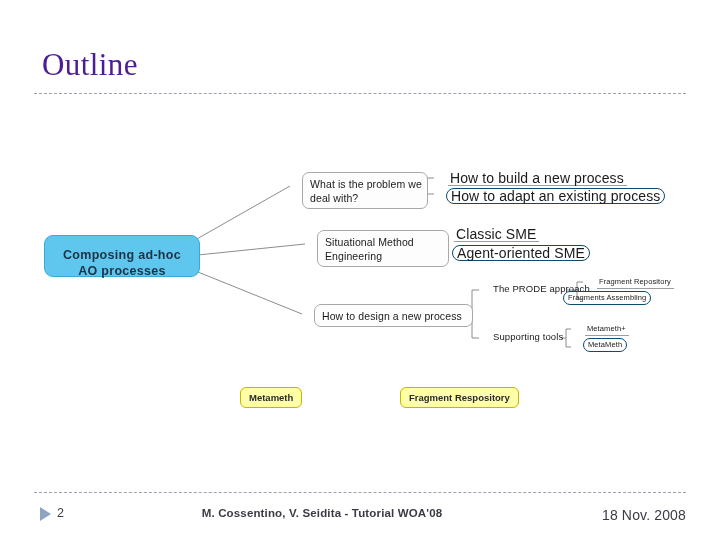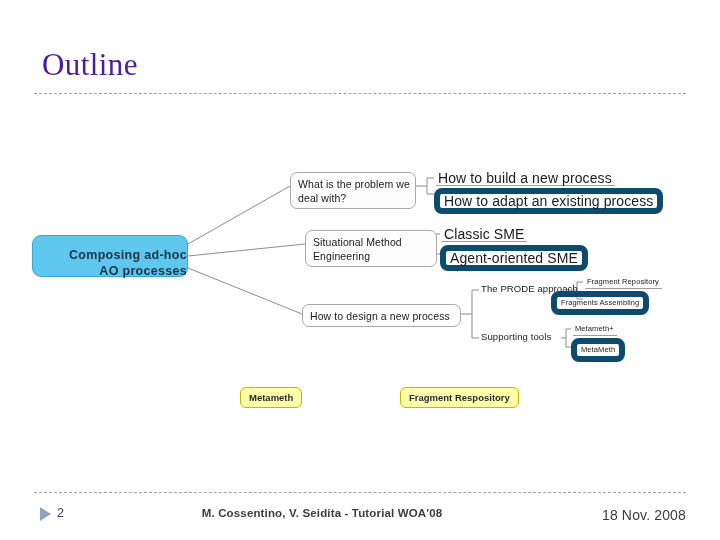--- a/index.html
+++ b/index.html
@@ -49,31 +49,32 @@
     left: 0;
     top: 0;
     width: 720px;
     height: 330px;
   }
 
   .node {
     position: absolute;
     box-sizing: border-box;
     white-space: nowrap;
+    margin-left: 12px;
   }
 
   
   .node-root {
     background: #5fc7ee;
     border: 1px solid #3aa9d4;
     border-radius: 9px;
     color: #1c3347;
     font-size: 12.5px;
     font-weight: bold;
-    text-align: right;
+    text-align: center;
     line-height: 16px;
     padding-top: 11px;
     letter-spacing: 0.3px;
   }
 
   
   .node-branch {
     background: #fdfdfd;
     border: 1px solid #a8a8a8;
     border-radius: 7px;
@@ -87,21 +88,21 @@
   
   .node-leaf {
     color: #1a1a1a;
     font-size: 14px;
     line-height: 12px;
     border-bottom: 1px solid #9d9d9d;
     padding: 1px 3px 1px 2px;
     letter-spacing: 0.1px;
   }
   .node-leaf.boxed {
-    border: 6px solid #0c4a6e;
+    border: 1px solid #0c4a6e;
     border-radius: 8px;
     padding: 1px 4px 1px 4px;
   }
   .node-leaf.tiny {
     font-size: 7.5px;
     line-height: 10px;
   }
 
   
   .node-plain {

